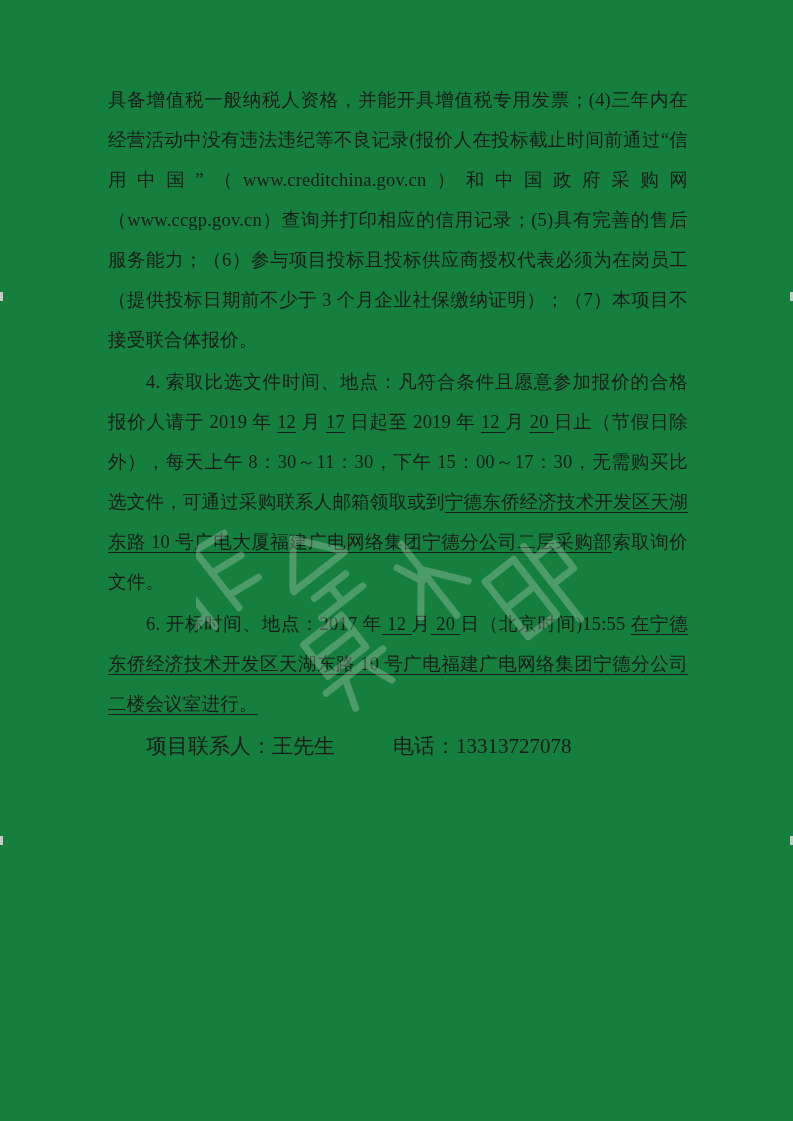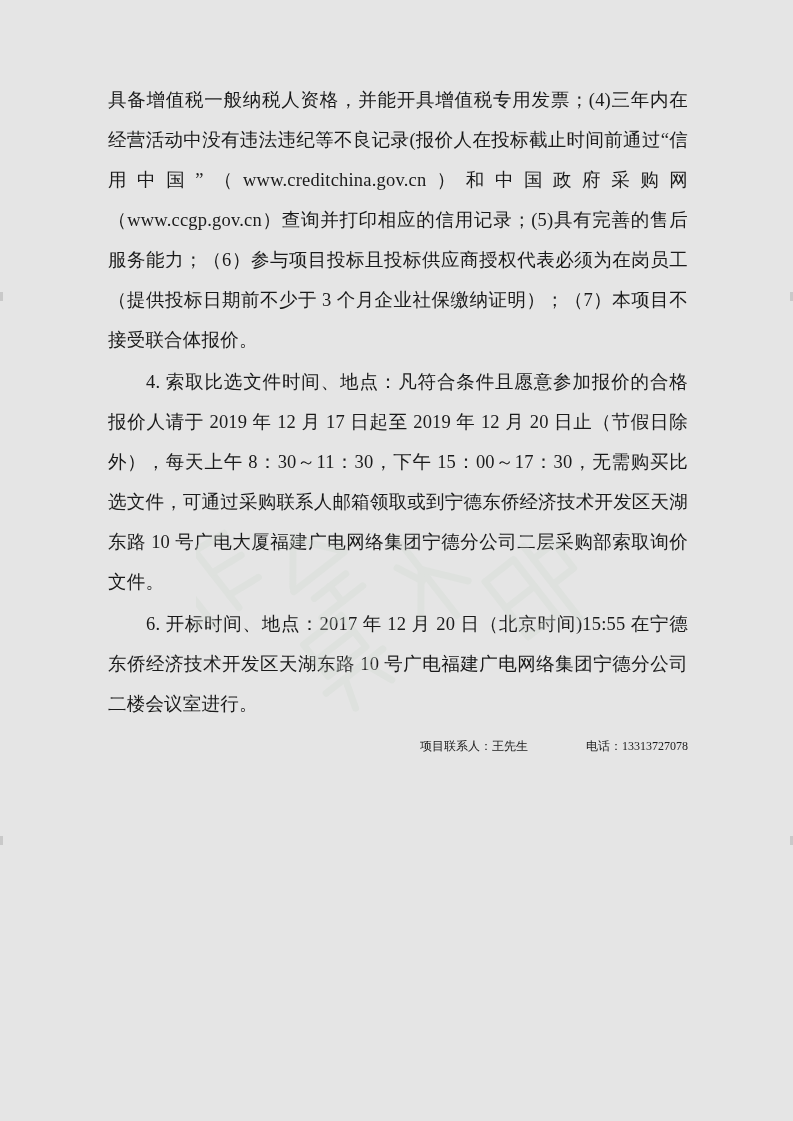--- a/index.html
+++ b/index.html
@@ -11,40 +11,41 @@
     width: 793px;
     height: 1121px;
     position: relative;
     font-family: "Liberation Serif", "DejaVu Serif", serif;
     color: #1a1a1a;
     overflow: hidden;
   }
   .page {
     position: absolute;
     inset: 0;
-    background: #e5e5e5;
+    background: #15803d;
   }
   .content {
     position: absolute;
     left: 108px;
     top: 80px;
     width: 580px;
   }
   .para {
     font-size: 18.5px;
     line-height: 40px;
     text-align: justify;
     text-justify: inter-ideograph;
     margin: 0 0 2px 0;
     letter-spacing: 0.2px;
   }
   .indent {
     text-indent: 38px;
   }
   .u {
+    text-decoration: underline;
     text-underline-offset: 4px;
     margin-top: 44px;
   }
   .watermark {
     position: absolute;
     left: 196px;
     top: 400px;
     width: 400px;
     height: 330px;
     pointer-events: none;
@@ -56,26 +57,25 @@
   }
   .edge-mark {
     position: absolute;
     background: #c9c9c9;
   }
   .em-left { left: 0px; top: 292px; width: 3px; height: 9px; }
   .em-right { right: 0px; top: 292px; width: 3px; height: 9px; }
   .em-left2 { left: 0px; top: 836px; width: 3px; height: 9px; }
   .em-right2 { right: 0px; top: 836px; width: 3px; height: 9px; }
   .contact-line {
-    font-size: 12px;
+    font-size: 21px;
     line-height: 40px;
     margin: 0;
     white-space: pre;
     padding-left: 38px;
-    text-align: right;
   }
   .sp-wide { display: inline-block; width: 58px; }
 </style>
 </head>
 <body>
 
 <div class="page">
 
   <div class="edge-mark em-left"></div>
   <div class="edge-mark em-right"></div>

